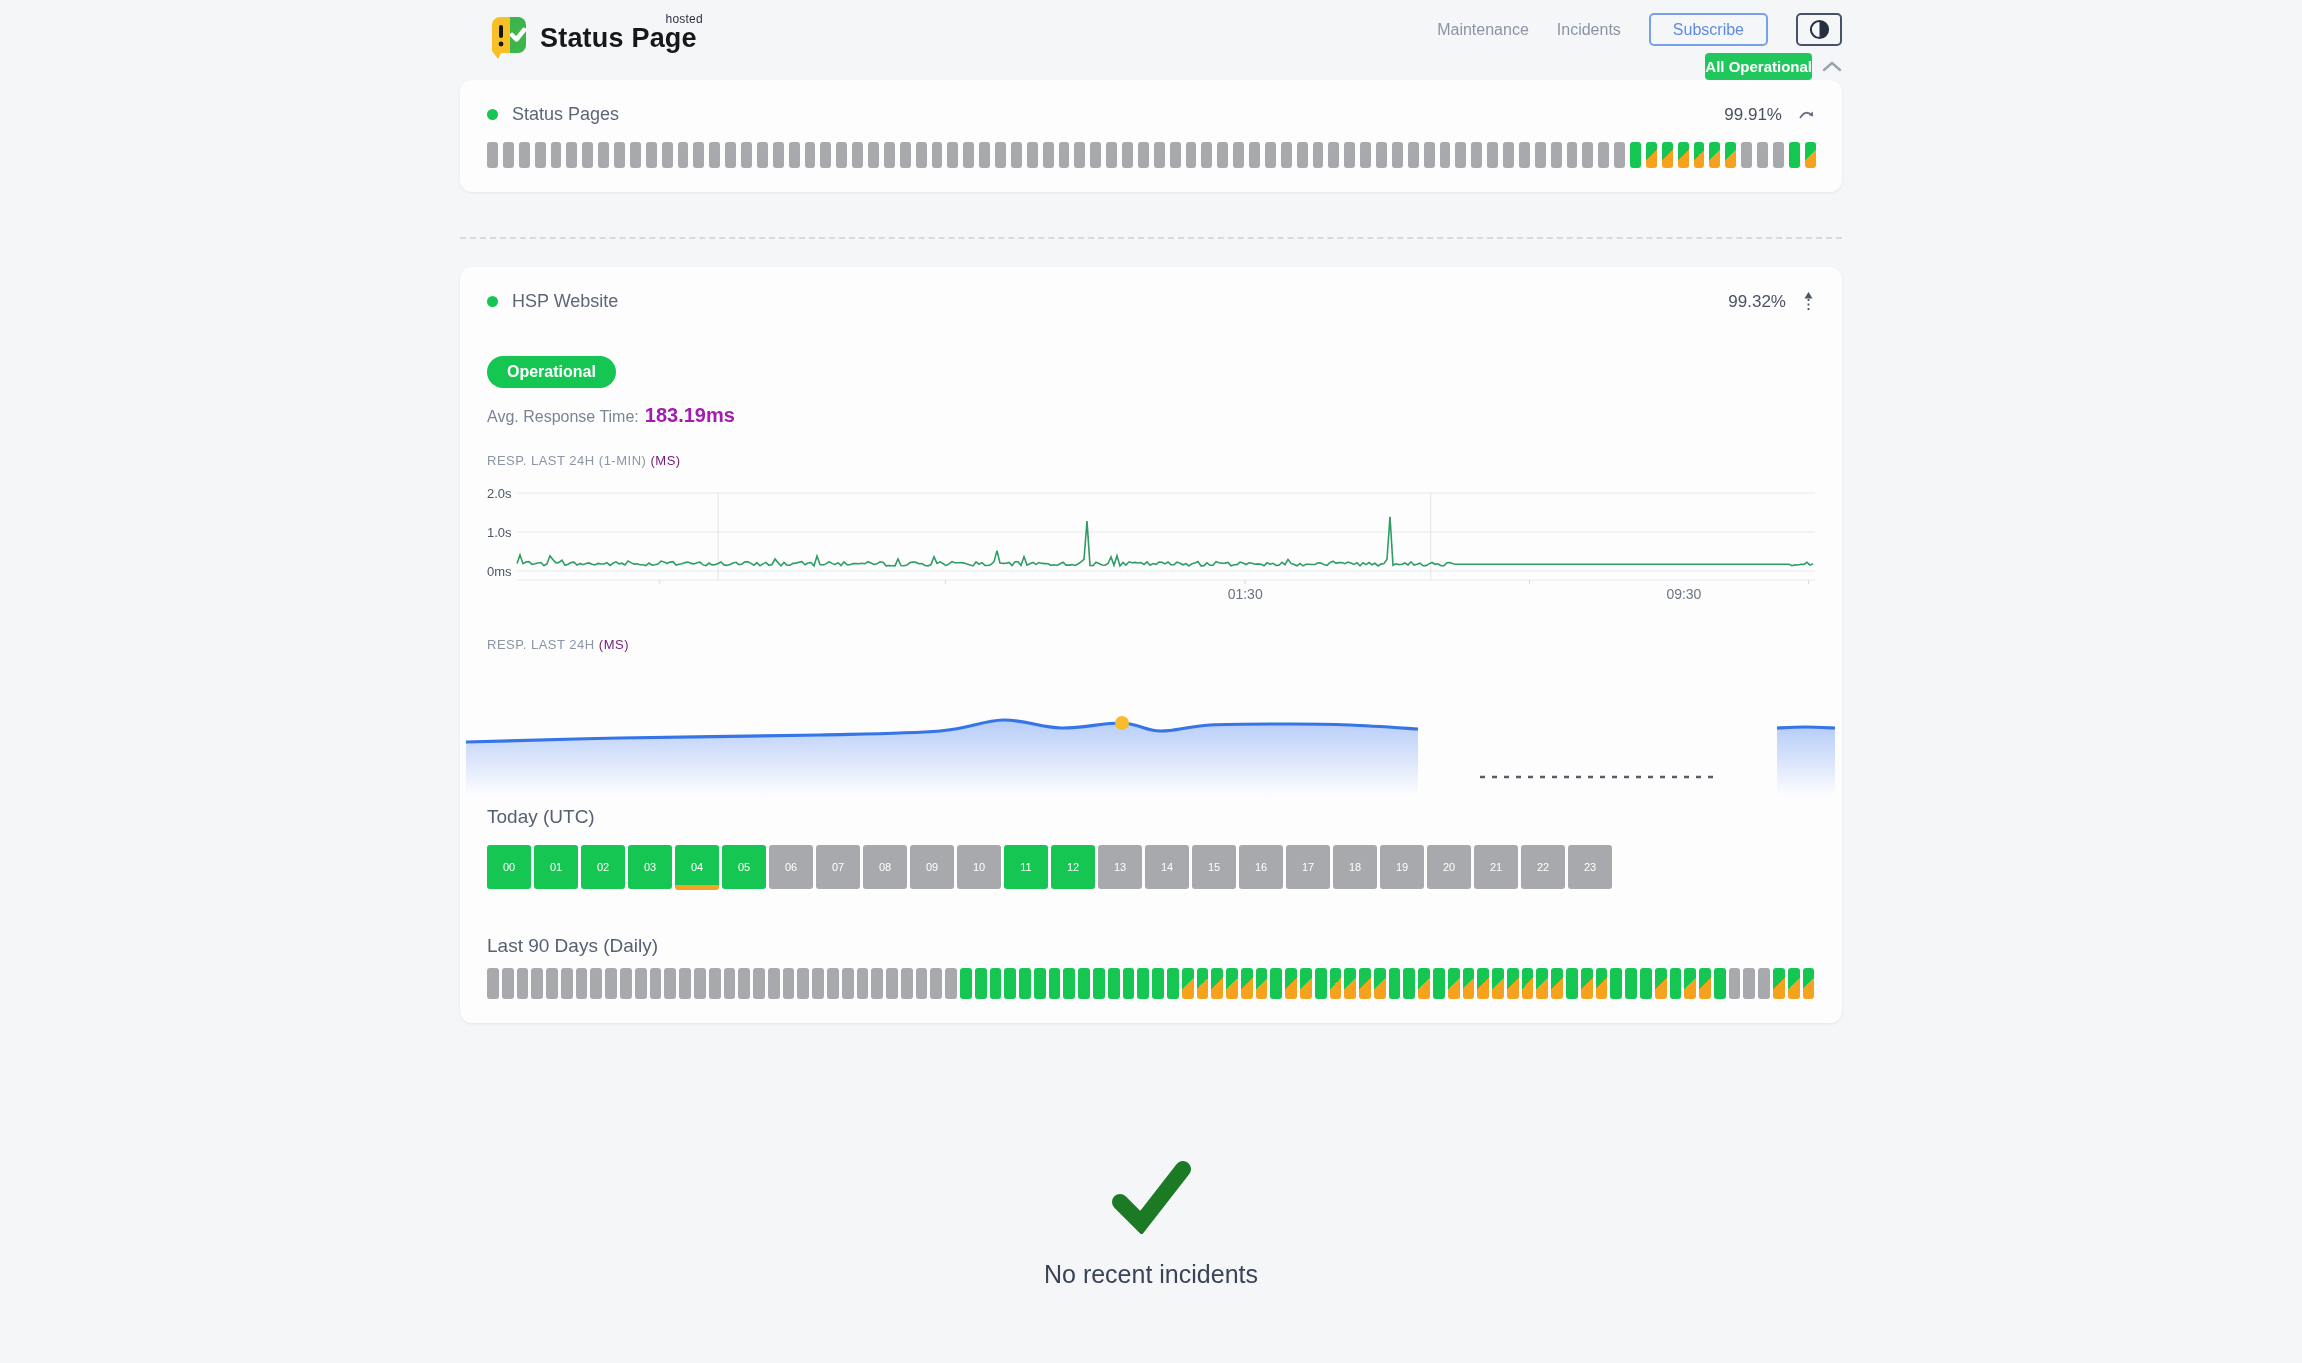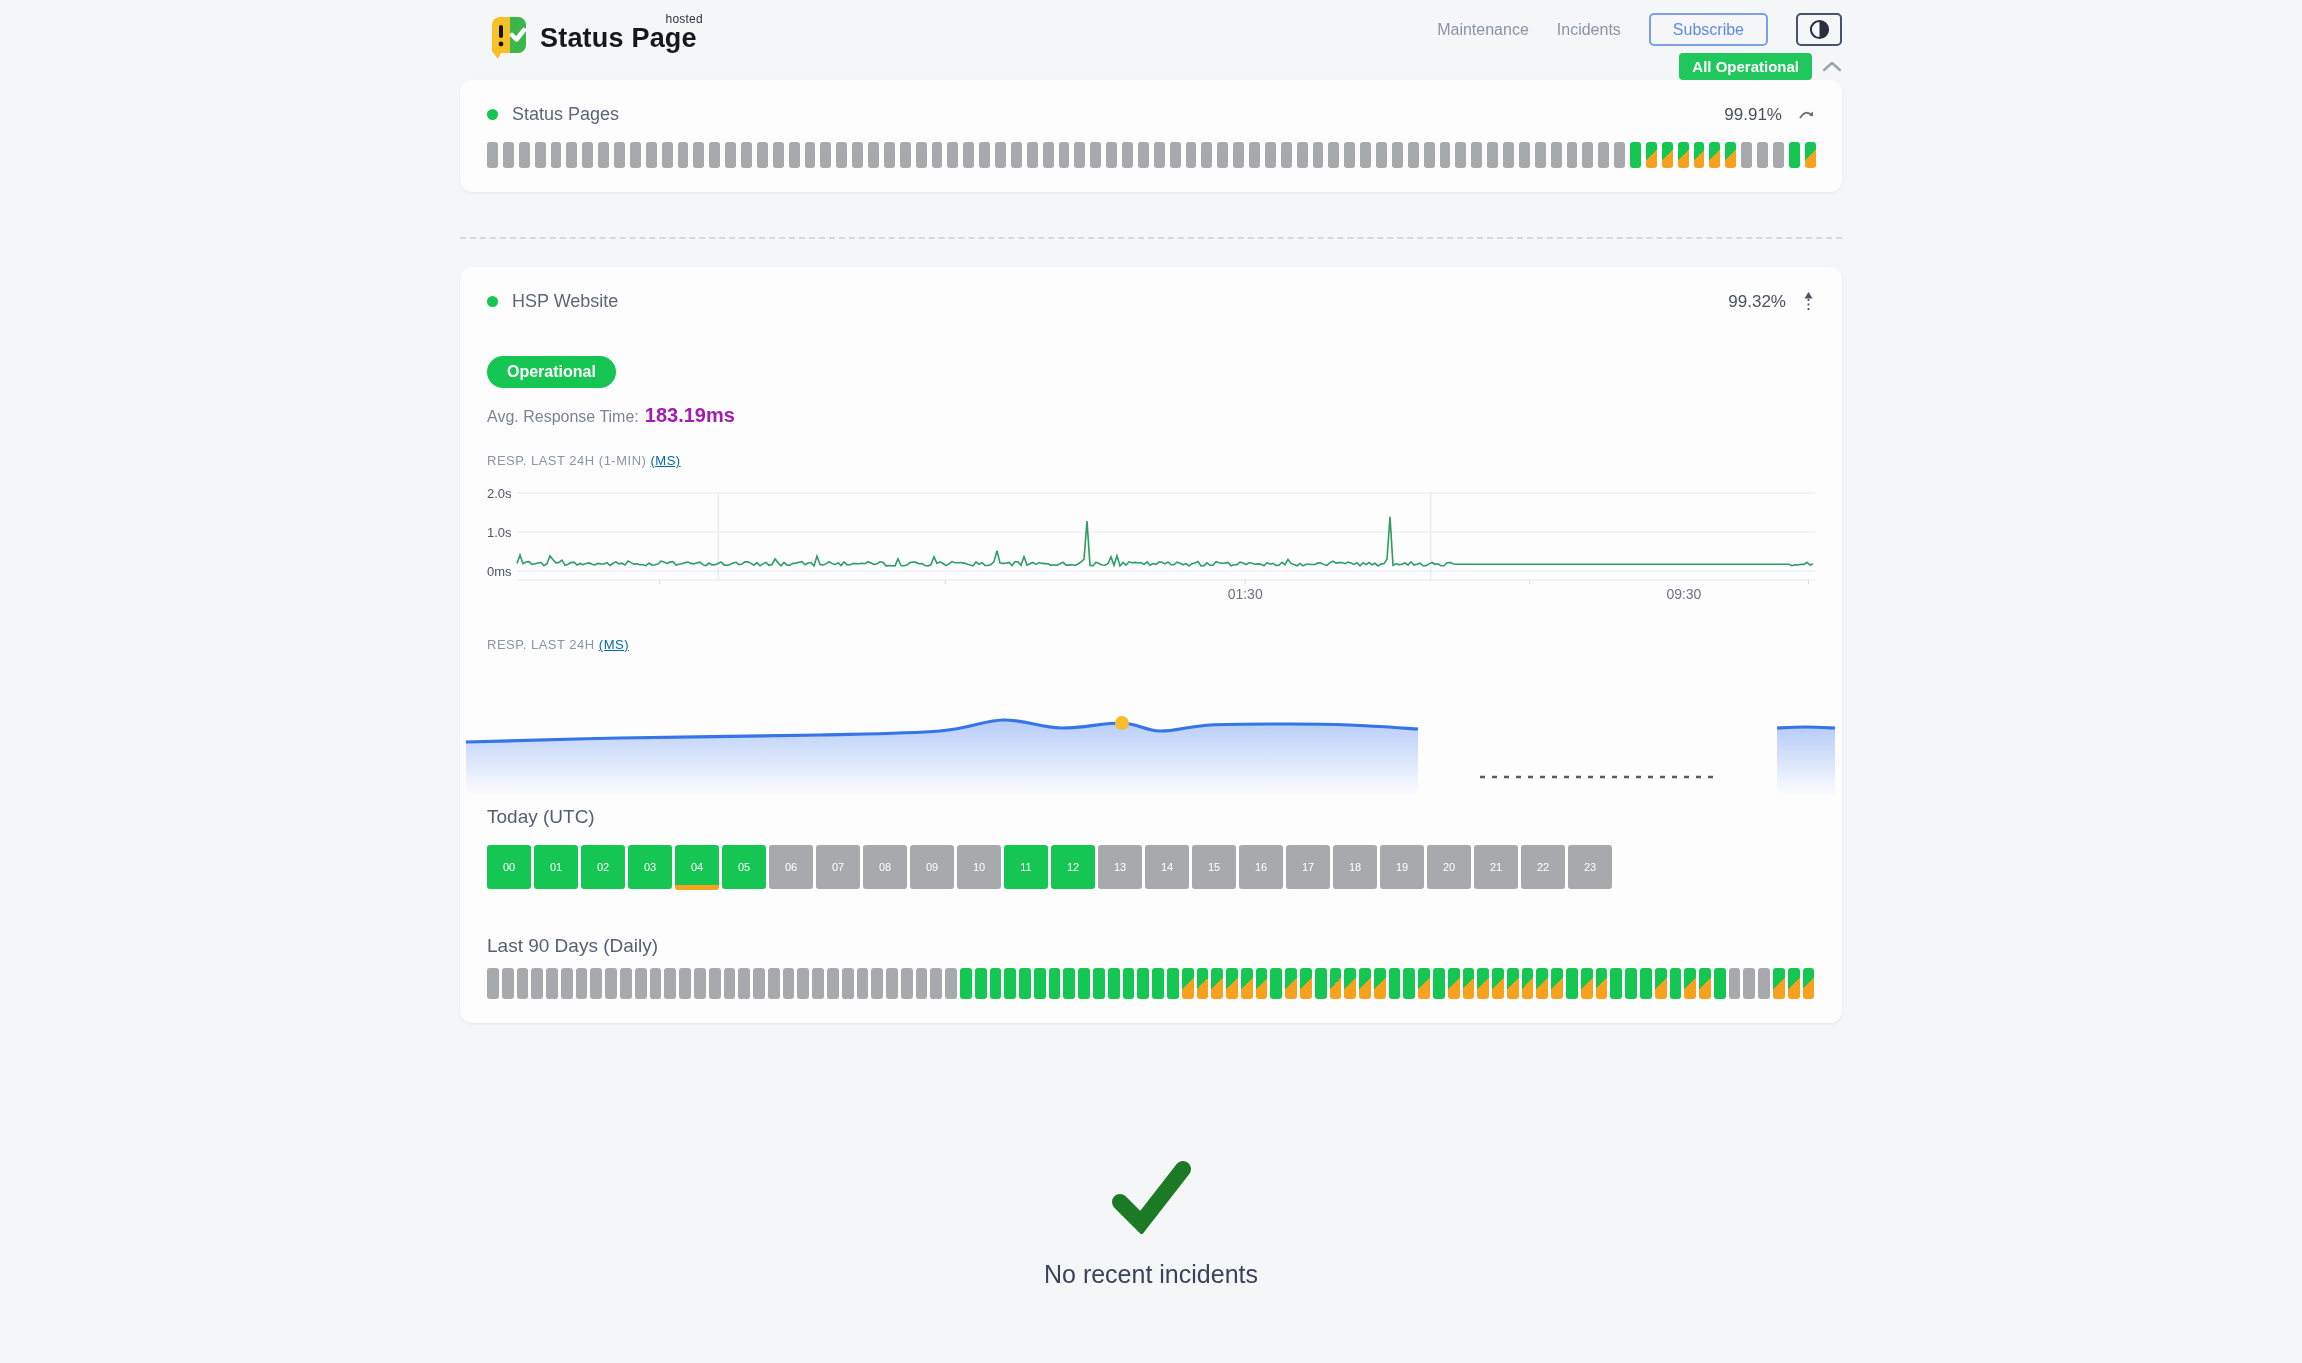--- a/index.html
+++ b/index.html
@@ -16,21 +16,21 @@
   .header{display:flex;justify-content:space-between;align-items:flex-start;padding-top:13px;min-height:66px;gap:44px;}
   .brand{display:flex;align-items:center;gap:10px;margin-left:28px;}
   .brand-title{font-size:27px;font-weight:bold;color:var(--ink);position:relative;letter-spacing:.2px;}
   .brand-tag{position:absolute;top:-11px;right:-6px;font-size:12px;font-weight:normal;color:#2b3340;}
   .hdr-right{display:flex;flex-direction:column;align-items:flex-end;gap:7px;}
   .nav-row{display:flex;align-items:center;gap:28px;}
   .nav-link{font-size:16px;color:var(--lightslate);cursor:pointer;}
   .btn-subscribe{height:33px;padding:0 22px;border:2px solid #7ba0ea;border-radius:5px;background:transparent;color:#5f8ae4;font-size:16px;font-family:inherit;cursor:pointer;text-align:right;}
   .btn-toggle{height:33px;width:46px;border:2px solid #46536b;border-radius:5px;background:transparent;display:flex;align-items:center;justify-content:center;cursor:pointer;}
   .badge-row{display:flex;align-items:center;gap:10px;}
-  .badge-overall{background:#1fc75c;color:#fff;font-size:15px;font-weight:bold;padding:5px 13px;border-radius:4px;cursor:pointer;}
+  .badge-overall{background:#1fc75c;color:#fff;font-size:15px;font-weight:bold;padding:5px 0;border-radius:4px;cursor:pointer;}
 
   
   .section-label{font-size:16px;color:var(--lightslate);margin:2px 0 8px 2px;}
   .card{background:#fdfdfe;border-radius:12px;box-shadow:0 1px 3px rgba(16,24,40,.07);padding:24px 27px;}
   .comp-row{display:flex;justify-content:space-between;align-items:center;}
   .comp-name{display:flex;align-items:center;gap:14px;font-size:18px;color:#5d6678;}
   .dot{width:11px;height:11px;border-radius:50%;background:var(--green);}
   .comp-right{display:flex;align-items:center;gap:16px;font-size:17px;color:#4a5260;}
   .bars-row{display:flex;gap:5px;margin-top:17px;}
   .bars-row .bar{flex:1;height:26px;border-radius:3px;}
@@ -40,21 +40,21 @@
 
   .s-ok{background:var(--green);}
   .s-none{background:var(--graybar);}
   .s-mixed{background:linear-gradient(135deg,var(--green) 50%,var(--orange) 50%);}
 
   
   .pill{display:inline-block;background:var(--green);color:#fff;font-size:16px;font-weight:bold;padding:7px 20px;border-radius:999px;margin-top:44px;}
   .avg-row{margin-top:16px;font-size:16px;color:#7a8494;}
   .avg-val{font-size:20px;font-weight:bold;color:#a21caf;margin-left:6px;}
   .resp-label{margin-top:26px;font-size:13px;letter-spacing:.5px;color:#8b95a4;}
-  .resp-label .unit{color:#0369a1;text-decoration:underline;}
+  .resp-label .unit{color:#701a75;}
   .chart1-wrap{margin-top:12px;}
   .chart2-wrap{margin:26px -27px 0 -27px;}
   .today-title{margin-top:8px;font-size:19px;color:var(--slate);}
   .hours-row{display:flex;gap:3px;margin-top:17px;}
   .hour{width:44px;height:44px;border-radius:3px;position:relative;display:flex;align-items:center;justify-content:center;}
   .hour span{font-size:11px;color:#fff;}
   .hmark{position:absolute;left:0;bottom:-1px;width:100%;height:5px;background:var(--orange);border-radius:0 0 3px 3px;}
   .l90-title{margin-top:46px;font-size:19px;color:var(--slate);}
   .days-row{display:flex;gap:3px;margin-top:11px;}
   .days-row .bar{flex:1;height:31px;border-radius:3px;}

